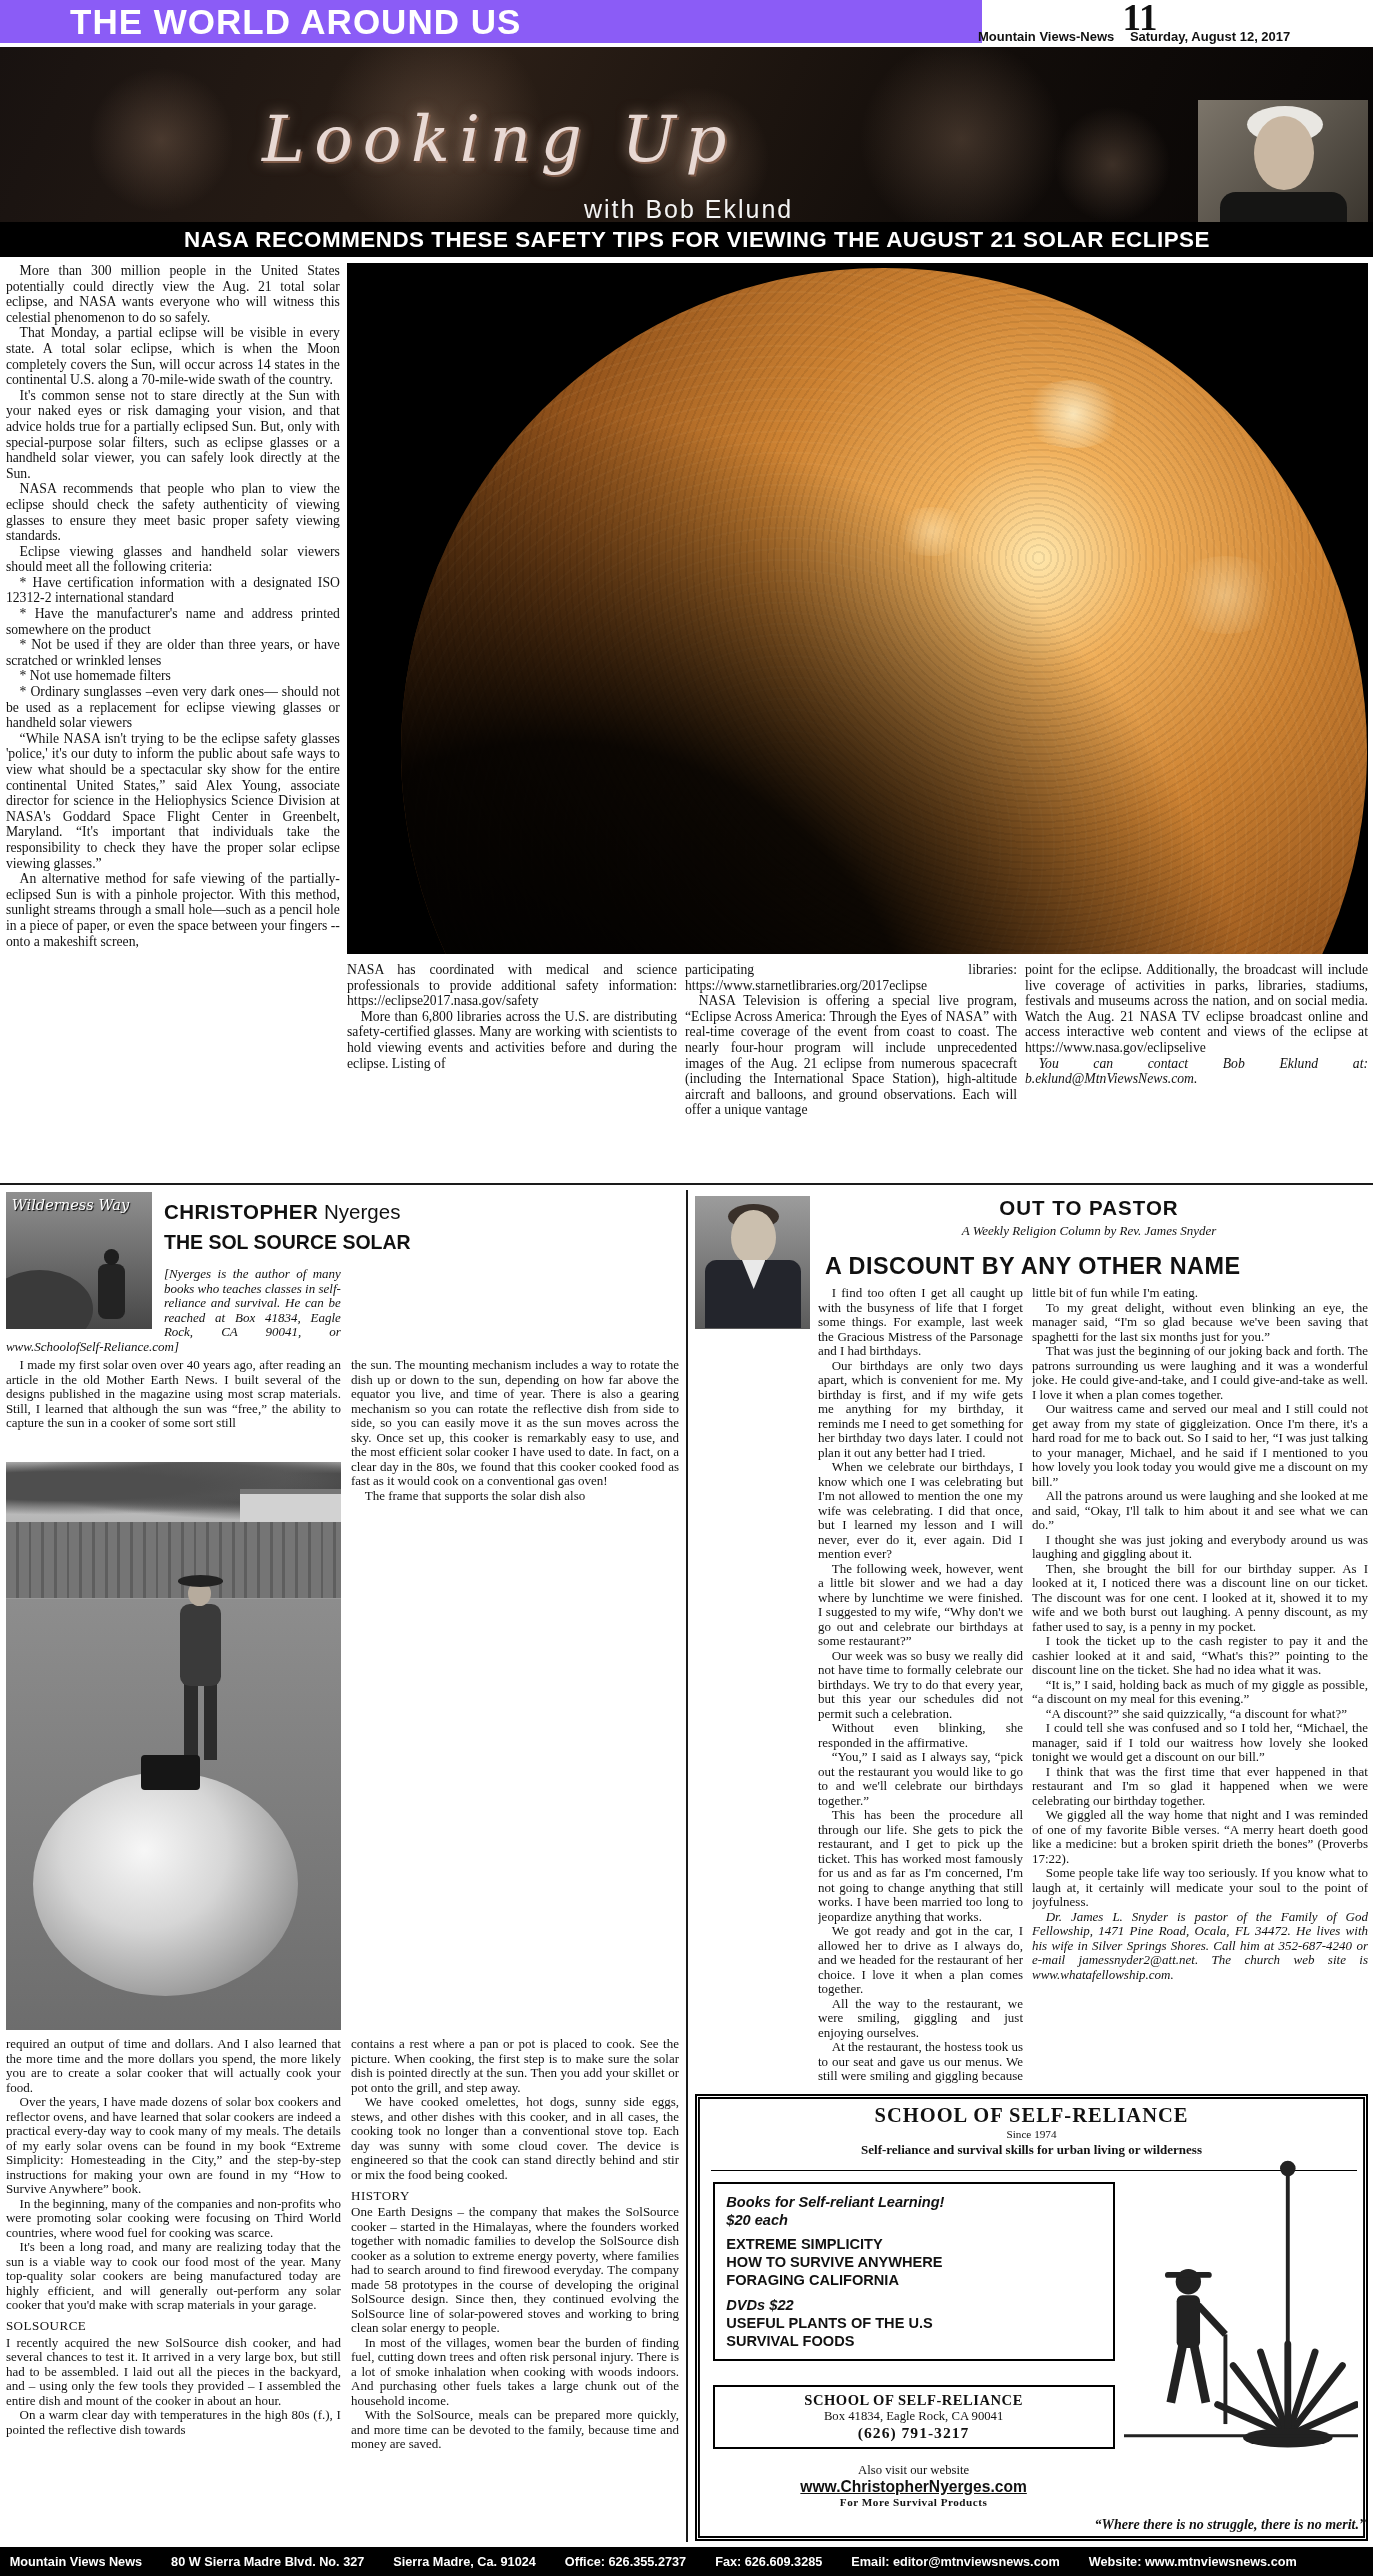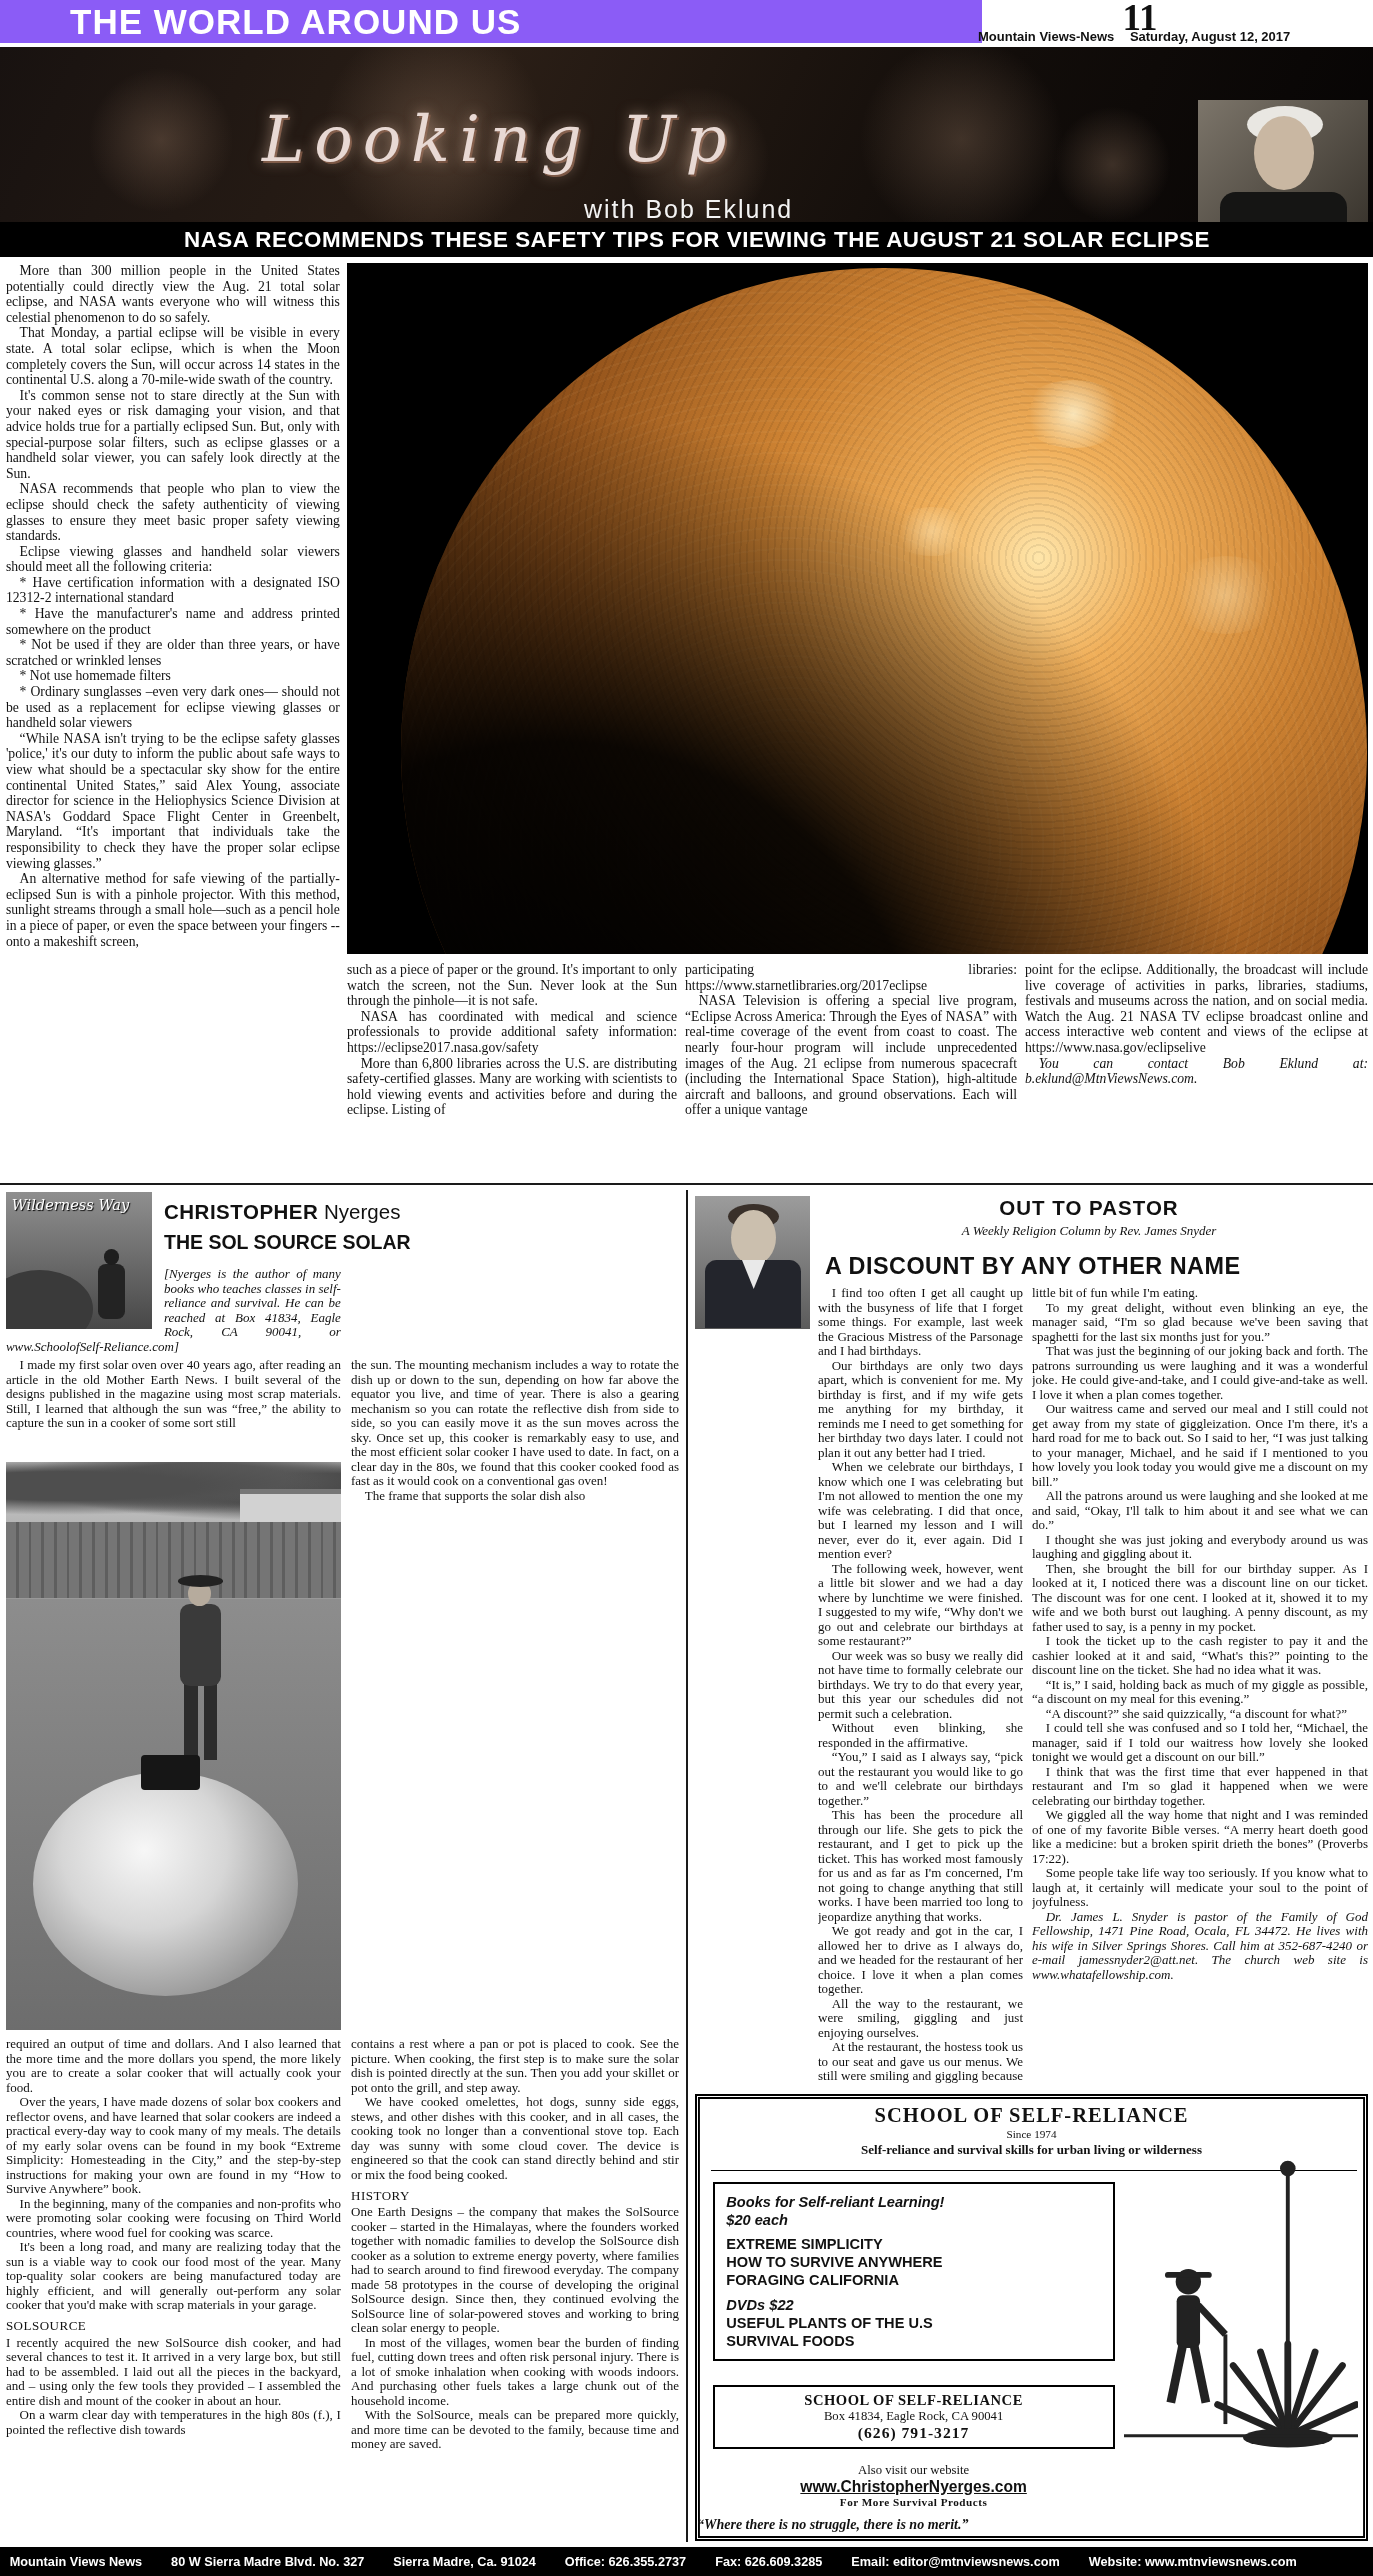--- a/index.html
+++ b/index.html
@@ -143,21 +143,21 @@
   .ad-books p:nth-child(3) { margin-top:7.8px; }
   .ad-books p:nth-child(6) { margin-top:9.8px; }
   .ad-school { position:absolute; left:15.6px; top:289px; width:402px; border:2px solid #000; text-align:center; padding:4.9px 0; }
   .ad-school-name { font-weight:bold; font-size:14.6px; letter-spacing:0.5px; }
   .ad-addr { font-size:12.7px; }
   .ad-phone { font-weight:bold; font-size:15.6px; letter-spacing:1px; }
   .ad-web { position:absolute; left:15.6px; top:367px; width:402px; text-align:center; }
   .ad-web-label { font-size:12.7px; }
   .ad-site { font-family:"Liberation Sans", sans-serif; font-weight:bold; font-size:15.6px; text-decoration:underline; }
   .ad-web-sub { font-size:11.2px; font-weight:bold; letter-spacing:0.5px; }
-  .ad-quote { position:absolute; left:0; bottom:5.9px; width:100%; text-align:left; font-weight:bold;
+  .ad-quote { position:absolute; left:0; bottom:5.9px; width:100%; text-align:right; font-weight:bold;
     font-style:italic; font-size:14px; }
   .ad-art { position:absolute; right:7.8px; top:47px; width:234px; height:332px; }
 
   
   .footer { left:0; top:2547px; width:1374px; height:29px; background:#000; color:#fff;
     font-family:"Liberation Sans", sans-serif; font-weight:bold; font-size:12.7px;
     display:flex; align-items:center; gap:29px; padding:0 9.8px; white-space:nowrap; }
 </style>
 </head>
 <body>
@@ -208,21 +208,20 @@
   <div class="abs sun-photo">
     <div class="sun-disk"></div>
     <div class="sun-tex"></div>
     <div class="sun-shadow"></div>
     <div class="flare fl1"></div>
     <div class="flare fl2"></div>
     <div class="flare fl3"></div>
   </div>
 
   <div class="abs jcol art-col col2 cont">
-      <p>such as a piece of paper or the ground. It's important to only watch the screen, not the Sun. Never look at the Sun through the pinhole—it is not safe.</p>
       <p>NASA has coordinated with medical and science professionals to provide additional safety information: https://eclipse2017.nasa.gov/safety</p>
       <p>More than 6,800 libraries across the U.S. are distributing safety-certified glasses. Many are working with scientists to hold viewing events and activities before and during the eclipse. Listing of</p>
     </div>
   <div class="abs jcol art-col col3 cont">
       <p>participating libraries: https://www.starnetlibraries.org/2017eclipse</p>
       <p>NASA Television is offering a special live program, “Eclipse Across America: Through the Eyes of NASA” with real-time coverage of the event from coast to coast. The nearly four-hour program will include unprecedented images of the Aug. 21 eclipse from numerous spacecraft (including the International Space Station), high-altitude aircraft and balloons, and ground observations. Each will offer a unique vantage</p>
     </div>
   <div class="abs jcol art-col col4 cont">
     <div class="jcol cont">
         <p>point for the eclipse. Additionally, the broadcast will include live coverage of activities in parks, libraries, stadiums, festivals and museums across the nation, and on social media. Watch the Aug. 21 NASA TV eclipse broadcast online and access interactive web content and views of the eclipse at https://www.nasa.gov/eclipselive</p>

